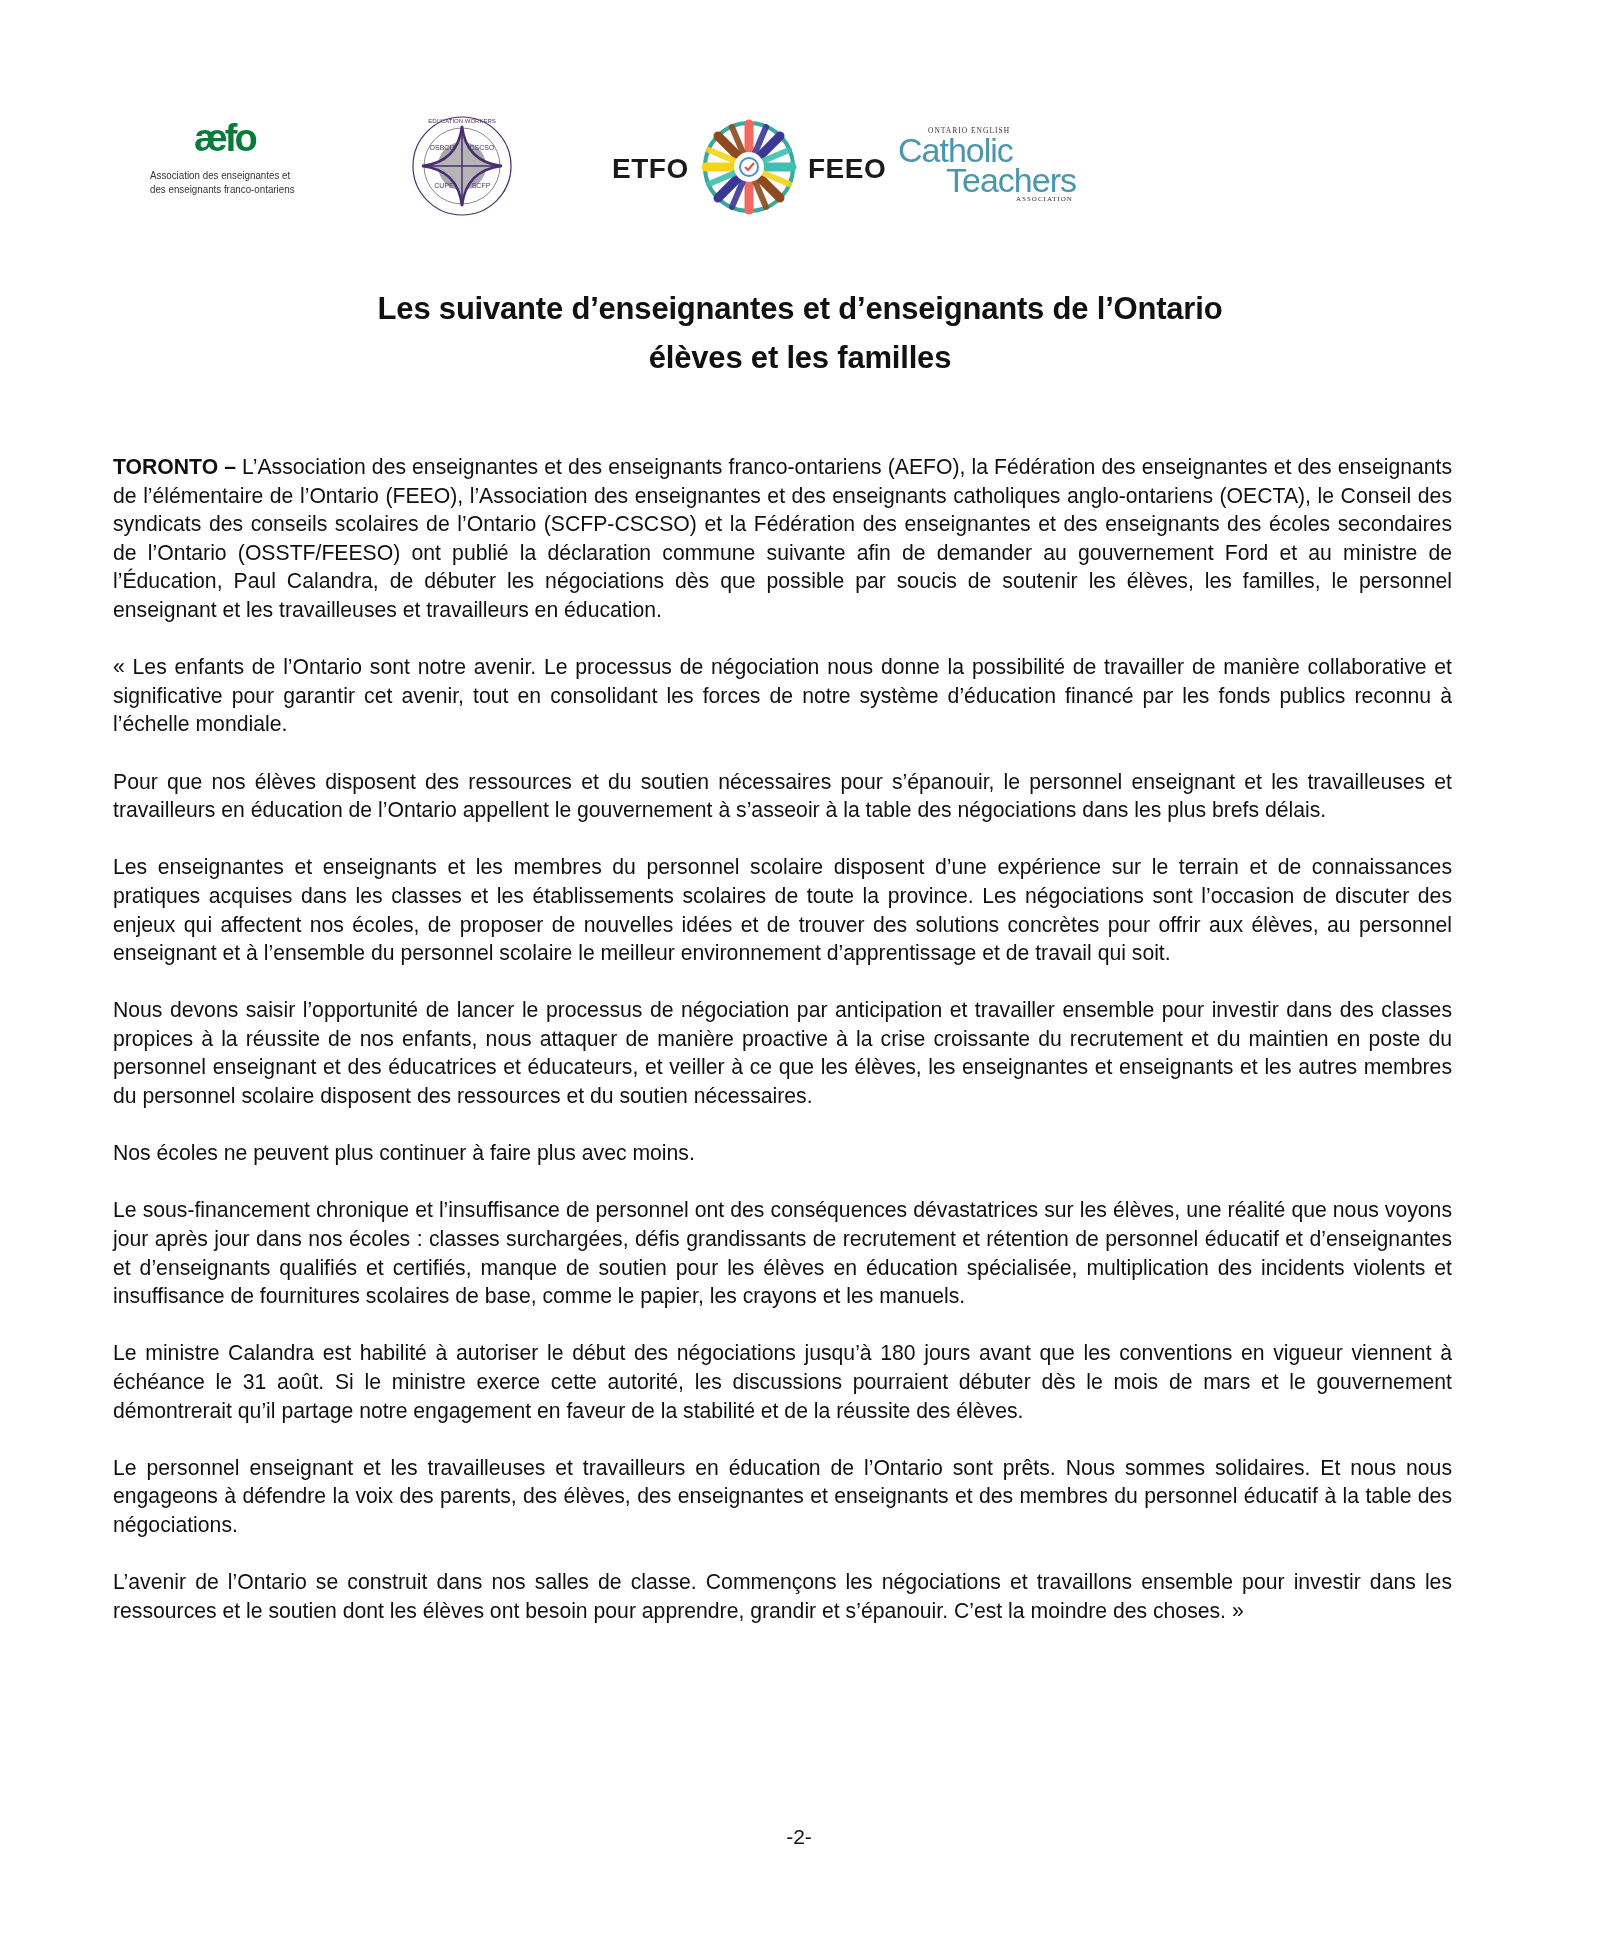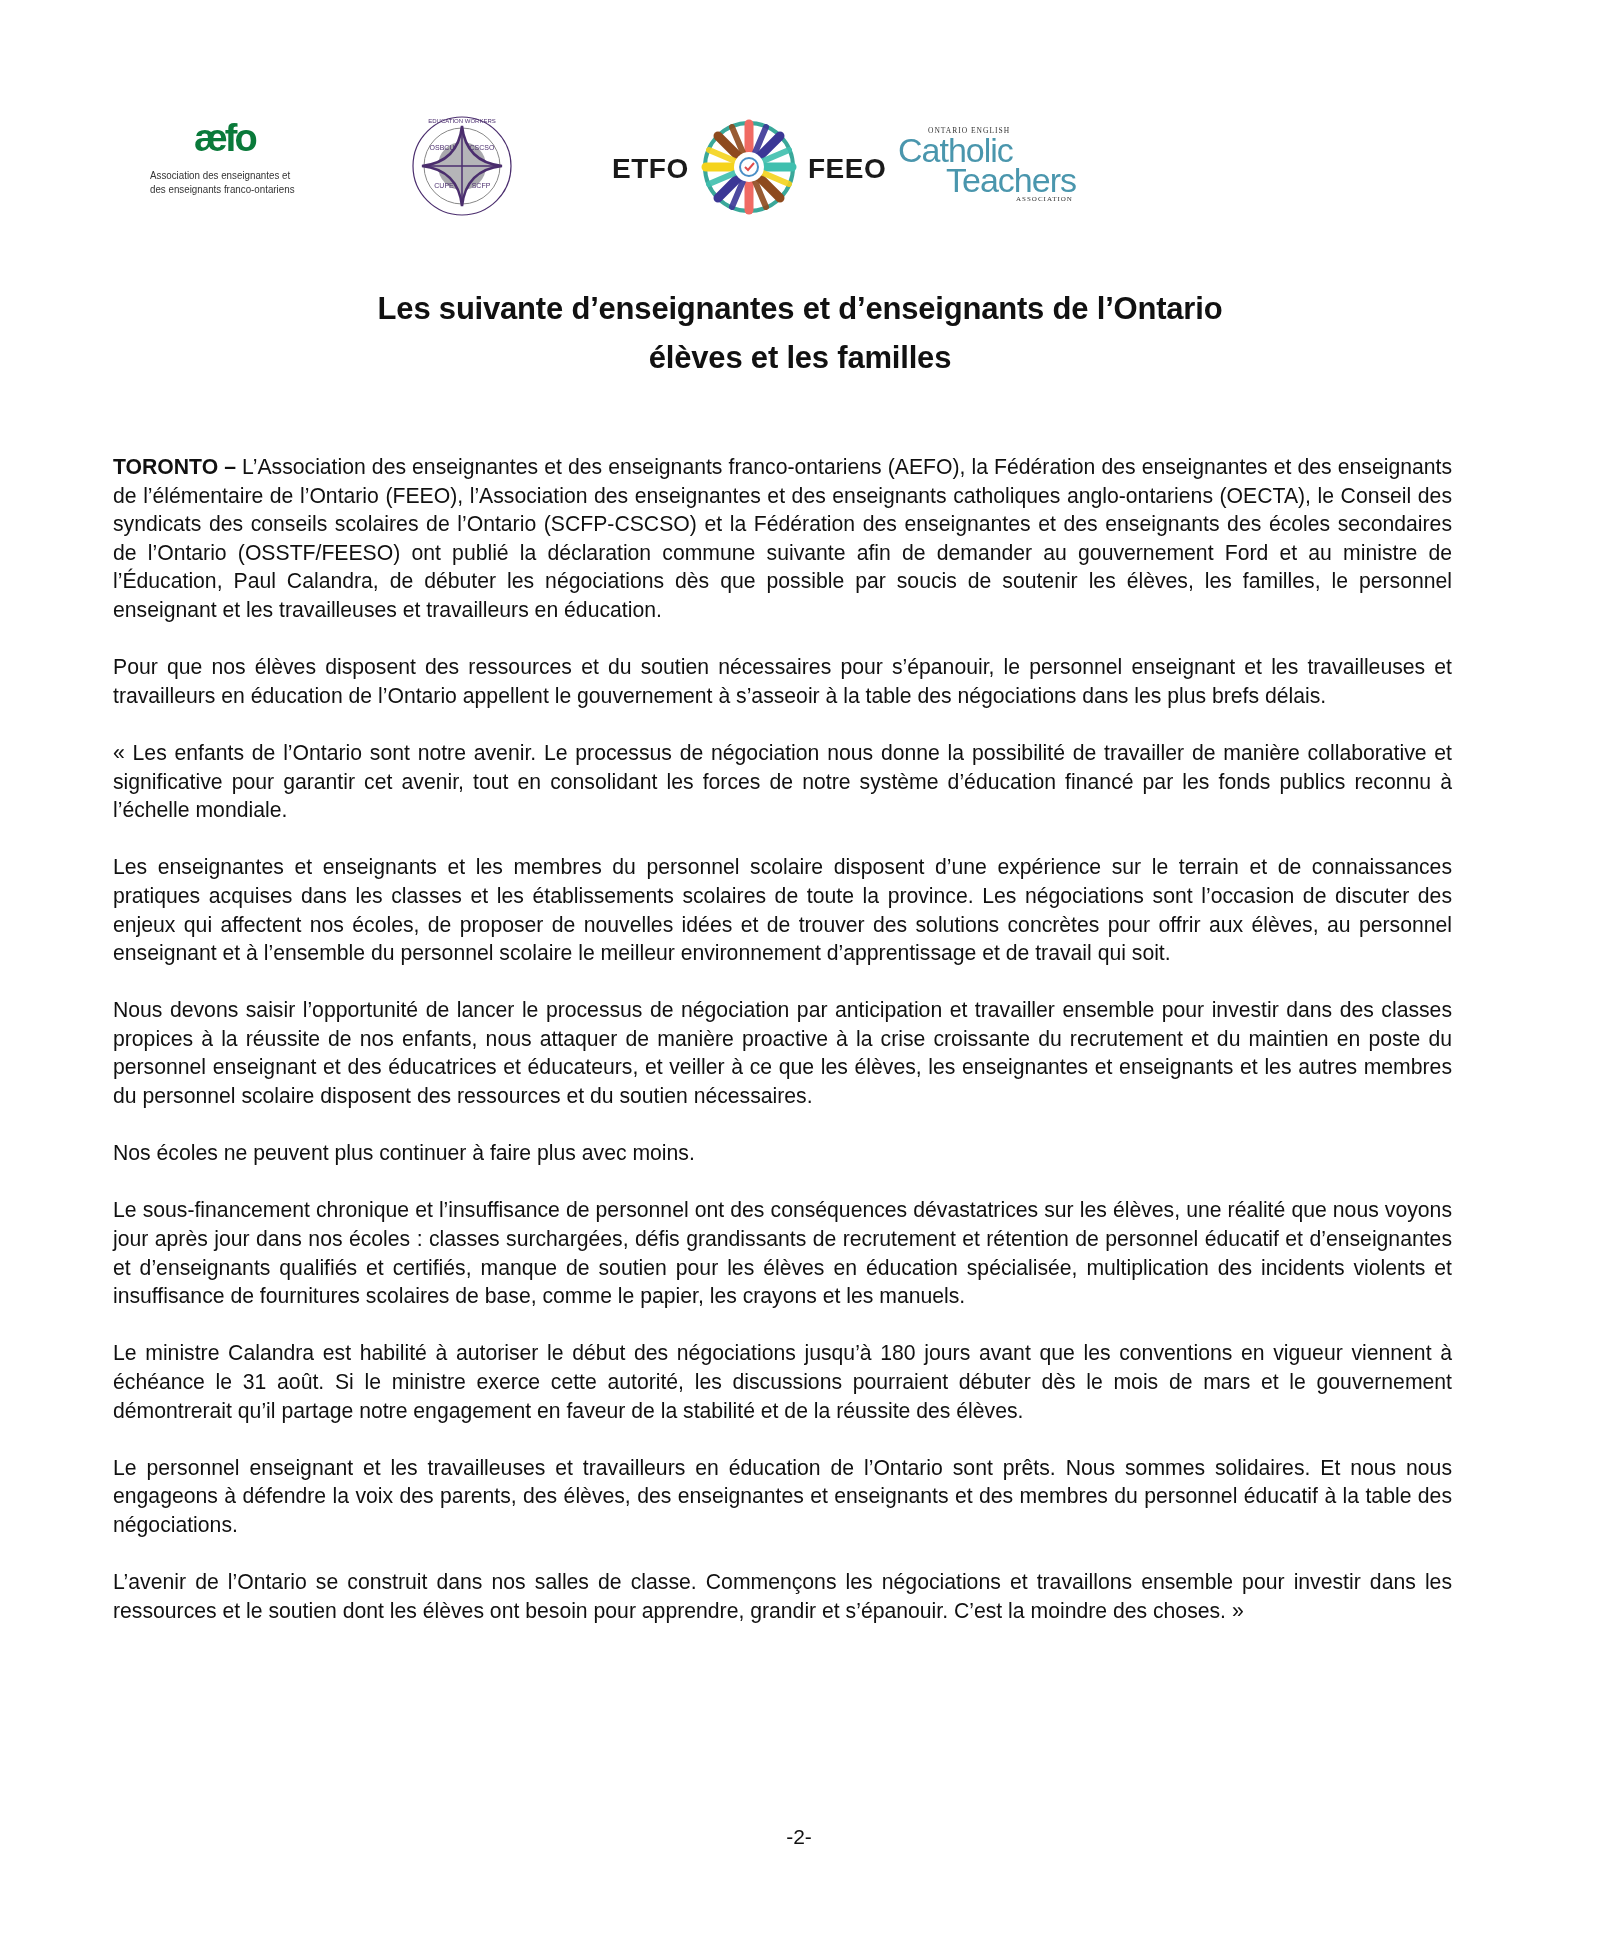--- a/index.html
+++ b/index.html
@@ -106,22 +106,22 @@
 
 </div>
 
 <div class="title">
   <div>Les suivante d’enseignantes et d’enseignants de l’Ontario</div>
   <div>élèves et les familles</div>
 </div>
 
 <div class="body">
   <p><span class="lead">TORONTO –</span> <span>L’Association des enseignantes et des enseignants franco-ontariens (AEFO), la Fédération des enseignantes et des enseignants de l’élémentaire de l’Ontario (FEEO), l’Association des enseignantes et des enseignants catholiques anglo-ontariens (OECTA), le Conseil des syndicats des conseils scolaires de l’Ontario (SCFP-CSCSO) et la Fédération des enseignantes et des enseignants des écoles secondaires de l’Ontario (OSSTF/FEESO) ont publié la déclaration commune suivante afin de demander au gouvernement Ford et au ministre de l’Éducation, Paul Calandra, de débuter les négociations dès que possible par soucis de soutenir les élèves, les familles, le personnel enseignant et les travailleuses et travailleurs en éducation.</span></p>
+  <p>« Les enfants de l’Ontario sont notre avenir. Le processus de négociation nous donne la possibilité de travailler de manière collaborative et significative pour garantir cet avenir, tout en consolidant les forces de notre système d’éducation financé par les fonds publics reconnu à l’échelle mondiale.</p>
   <p>Pour que nos élèves disposent des ressources et du soutien nécessaires pour s’épanouir, le personnel enseignant et les travailleuses et travailleurs en éducation de l’Ontario appellent le gouvernement à s’asseoir à la table des négociations dans les plus brefs délais.</p>
-  <p>« Les enfants de l’Ontario sont notre avenir. Le processus de négociation nous donne la possibilité de travailler de manière collaborative et significative pour garantir cet avenir, tout en consolidant les forces de notre système d’éducation financé par les fonds publics reconnu à l’échelle mondiale.</p>
   <p>Les enseignantes et enseignants et les membres du personnel scolaire disposent d’une expérience sur le terrain et de connaissances pratiques acquises dans les classes et les établissements scolaires de toute la province. Les négociations sont l’occasion de discuter des enjeux qui affectent nos écoles, de proposer de nouvelles idées et de trouver des solutions concrètes pour offrir aux élèves, au personnel enseignant et à l’ensemble du personnel scolaire le meilleur environnement d’apprentissage et de travail qui soit.</p>
   <p>Nous devons saisir l’opportunité de lancer le processus de négociation par anticipation et travailler ensemble pour investir dans des classes propices à la réussite de nos enfants, nous attaquer de manière proactive à la crise croissante du recrutement et du maintien en poste du personnel enseignant et des éducatrices et éducateurs, et veiller à ce que les élèves, les enseignantes et enseignants et les autres membres du personnel scolaire disposent des ressources et du soutien nécessaires.</p>
   <p>Nos écoles ne peuvent plus continuer à faire plus avec moins.</p>
   <p>Le sous-financement chronique et l’insuffisance de personnel ont des conséquences dévastatrices sur les élèves, une réalité que nous voyons jour après jour dans nos écoles : classes surchargées, défis  grandissants de recrutement et rétention de personnel éducatif et d’enseignantes et d’enseignants qualifiés et certifiés, manque de soutien pour les élèves en éducation spécialisée, multiplication des incidents violents et insuffisance de fournitures scolaires de base, comme le papier, les crayons et les manuels.</p>
   <p>Le ministre Calandra est habilité à autoriser le début des négociations jusqu’à 180 jours avant que les conventions en vigueur viennent à échéance le 31 août. Si le ministre exerce cette autorité, les discussions pourraient débuter dès le mois de mars et le gouvernement démontrerait qu’il partage notre engagement en faveur de la stabilité et de la réussite des élèves.</p>
   <p>Le personnel enseignant et les travailleuses et travailleurs en éducation de l’Ontario sont prêts. Nous sommes solidaires. Et nous nous engageons à défendre la voix des parents, des élèves, des enseignantes et enseignants et des membres du personnel éducatif à la table des négociations.</p>
   <p class="last">L’avenir de l’Ontario se construit dans nos salles de classe. Commençons les négociations et travaillons ensemble pour investir dans les ressources et le soutien dont les élèves ont besoin pour apprendre, grandir et s’épanouir. C’est la moindre des choses. »</p>
 </div>
 
 <div class="pagenum">-2-</div>

